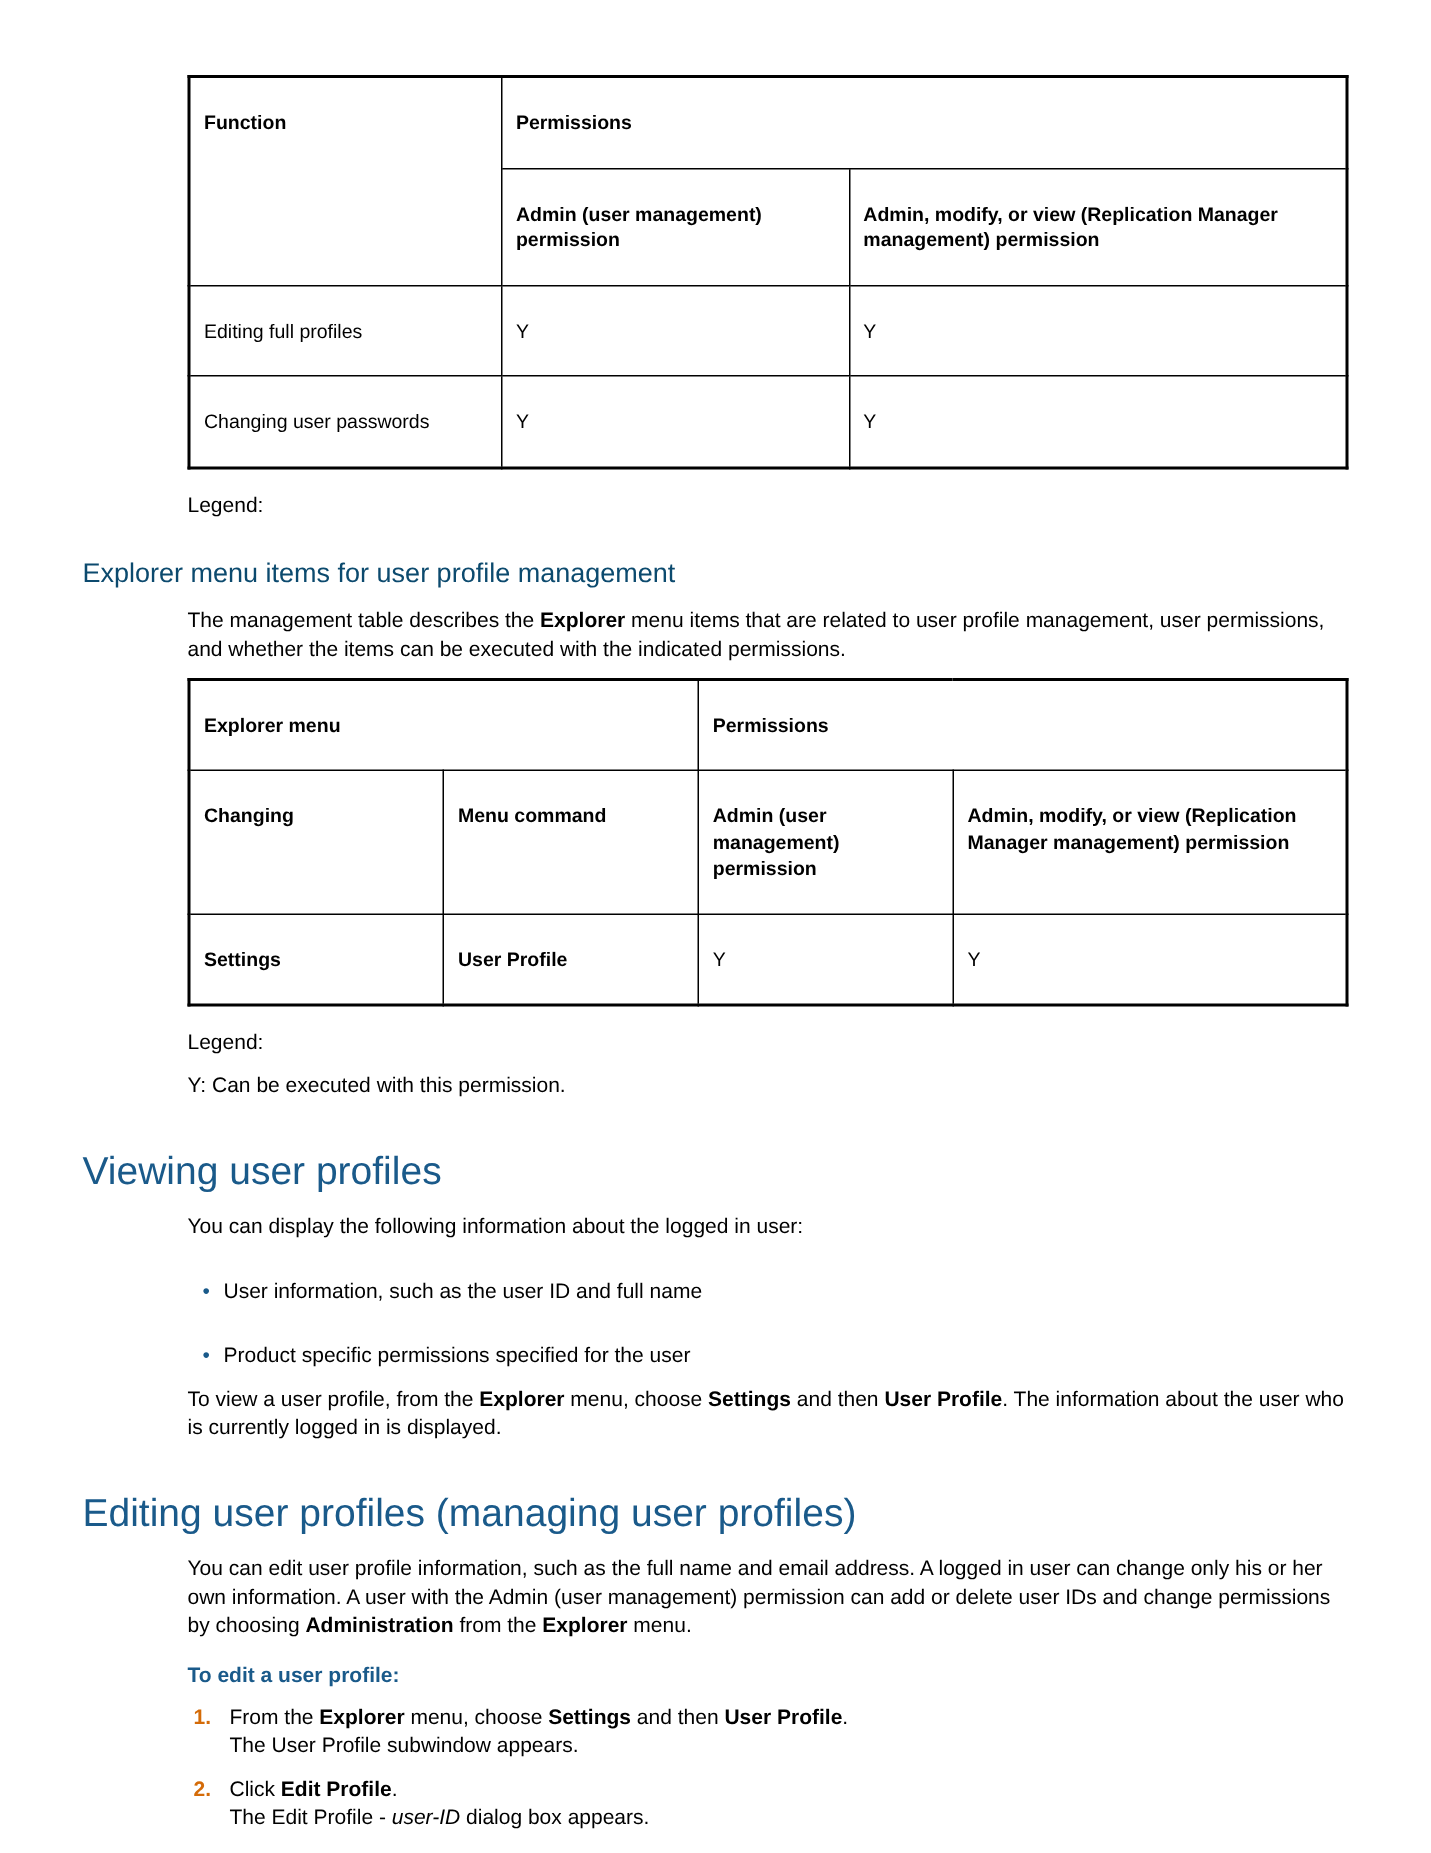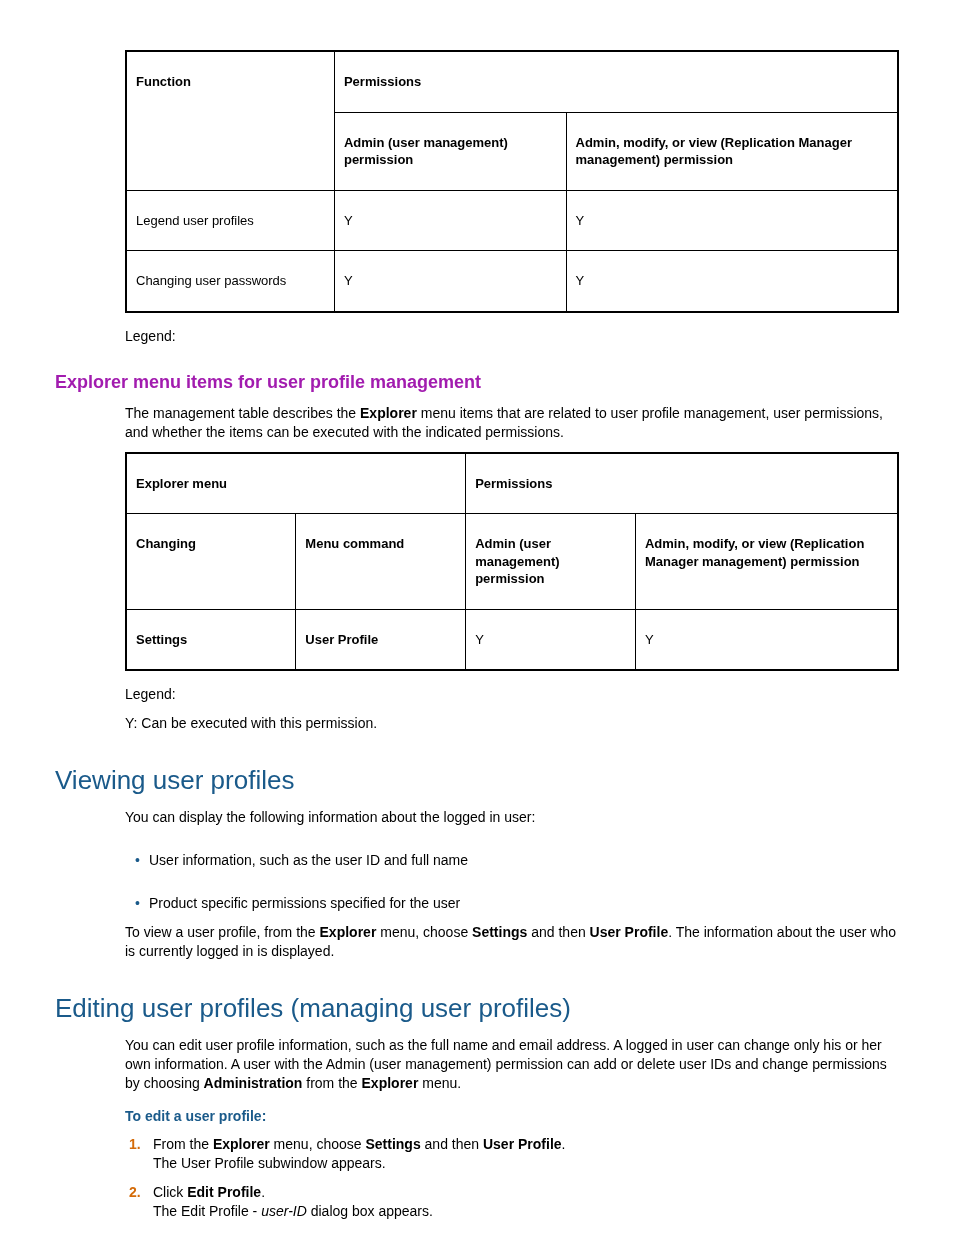--- a/index.html
+++ b/index.html
@@ -23,23 +23,23 @@
   }
   table { border: 2px solid #000; }
   th, td {
     padding: 21px 9px;
     text-align: left;
     font-size: 13px;
     vertical-align: top;
   }
   th { font-weight: bold; }
   .h-blue-small {
-    color: #a21caf;
+    color: #0c4a6e;
     font-size: 18px;
-    font-weight: bold;
+    font-weight: normal;
     margin: 24px 0 10px 0;
   }
   .h-blue-large {
     color: #1a5a8a;
     font-size: 26px;
     font-weight: normal;
     margin: 30px 0 10px 0;
   }
   .h-blue-bold-small {
     color: #1a5a8a;
@@ -83,21 +83,21 @@
   <tbody>
         <tr>
     <th rowspan="2" style="width:27%;">Function</th>
     <th colspan="2">Permissions</th>
   </tr>
   <tr>
     <th style="width:30%;">Admin (user management) permission</th>
     <th>Admin, modify, or view (Replication Manager management) permission</th>
   </tr>
   <tr>
-    <td>Legend user profiles</td>
+    <td>Editing full profiles</td>
     <td>Y</td>
     <td>Y</td>
   </tr>
   <tr>
     <td>Changing user passwords</td>
     <td>Y</td>
     <td>Y</td>
   </tr>
 </tbody>
     </table>

